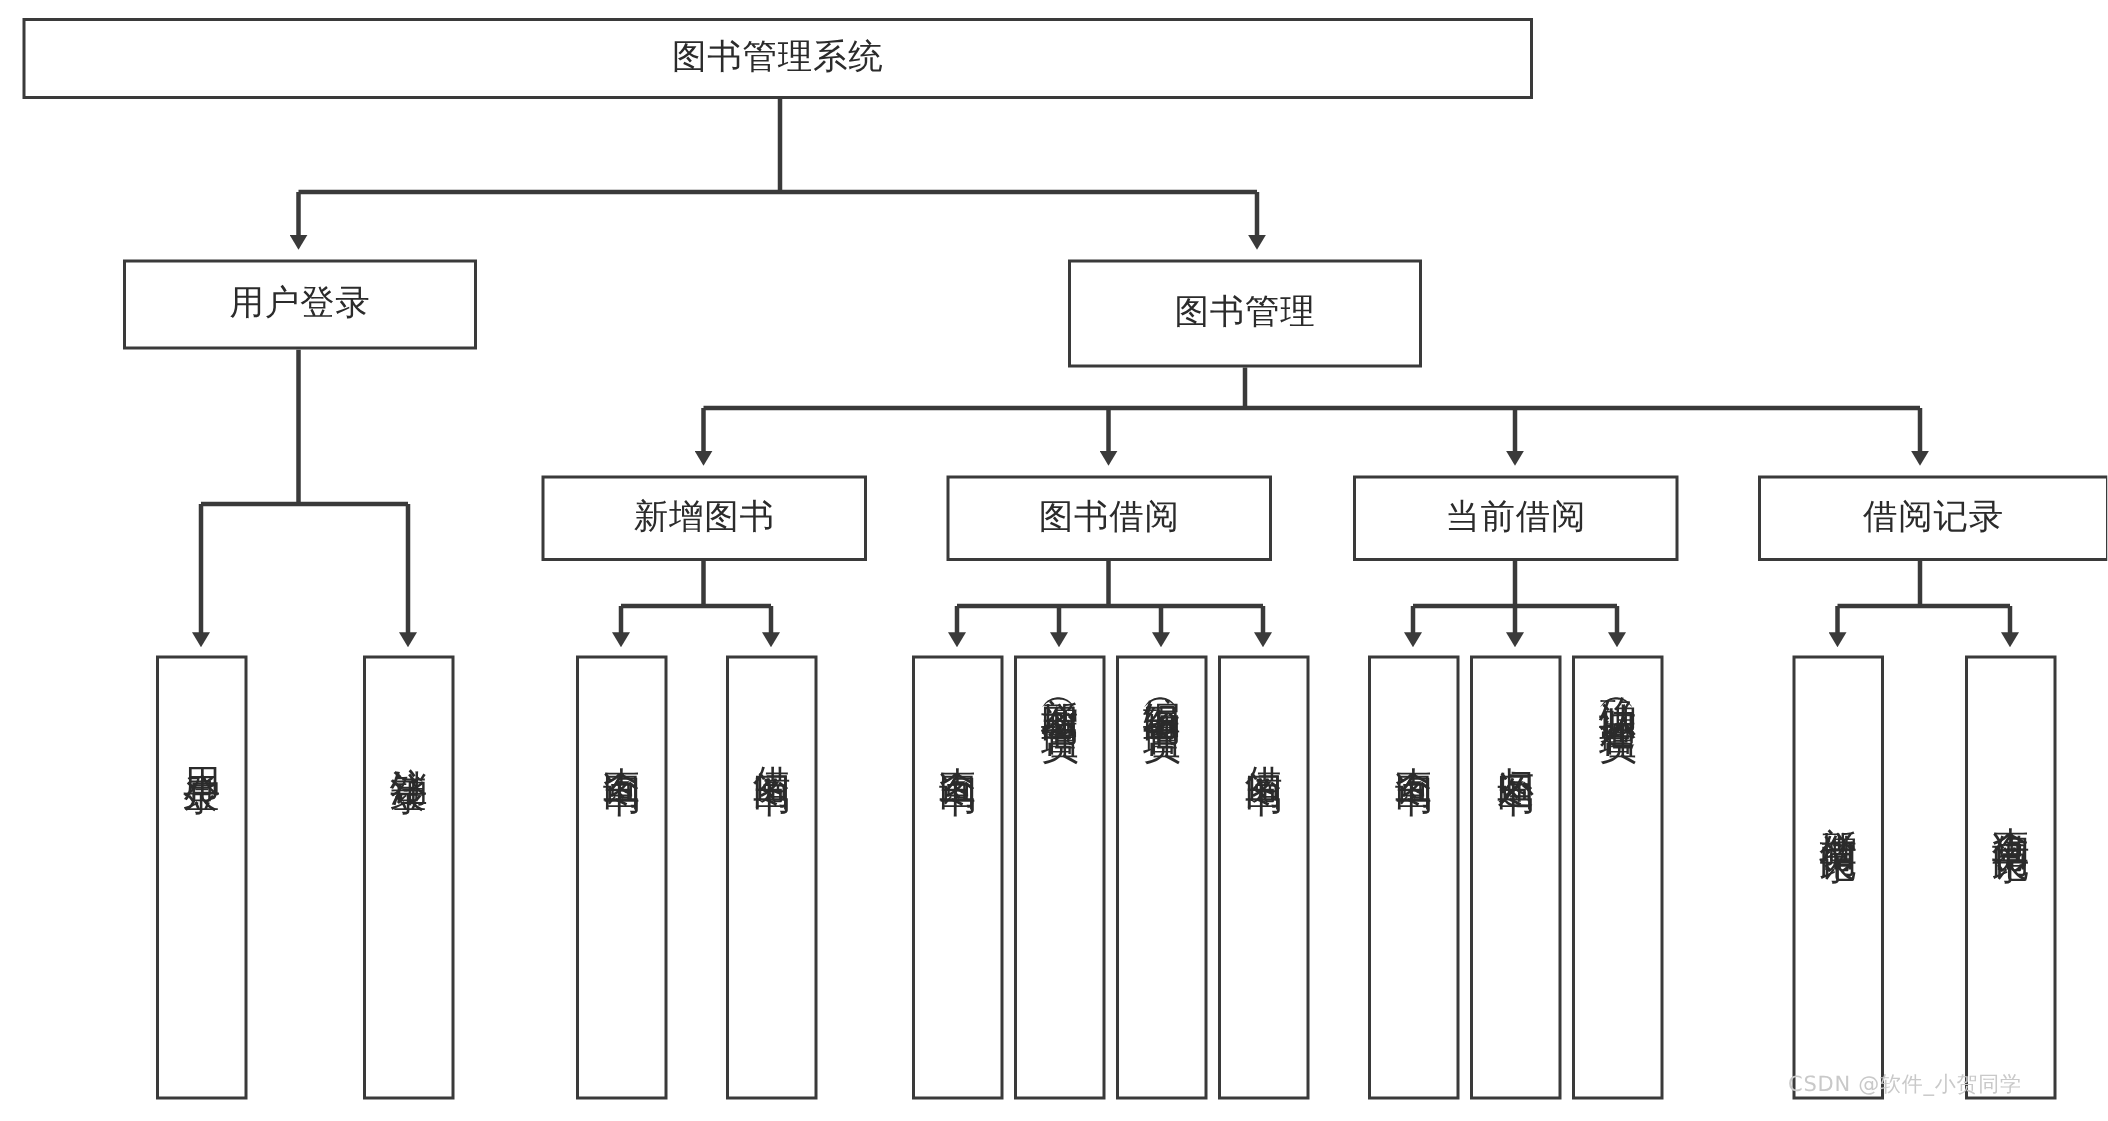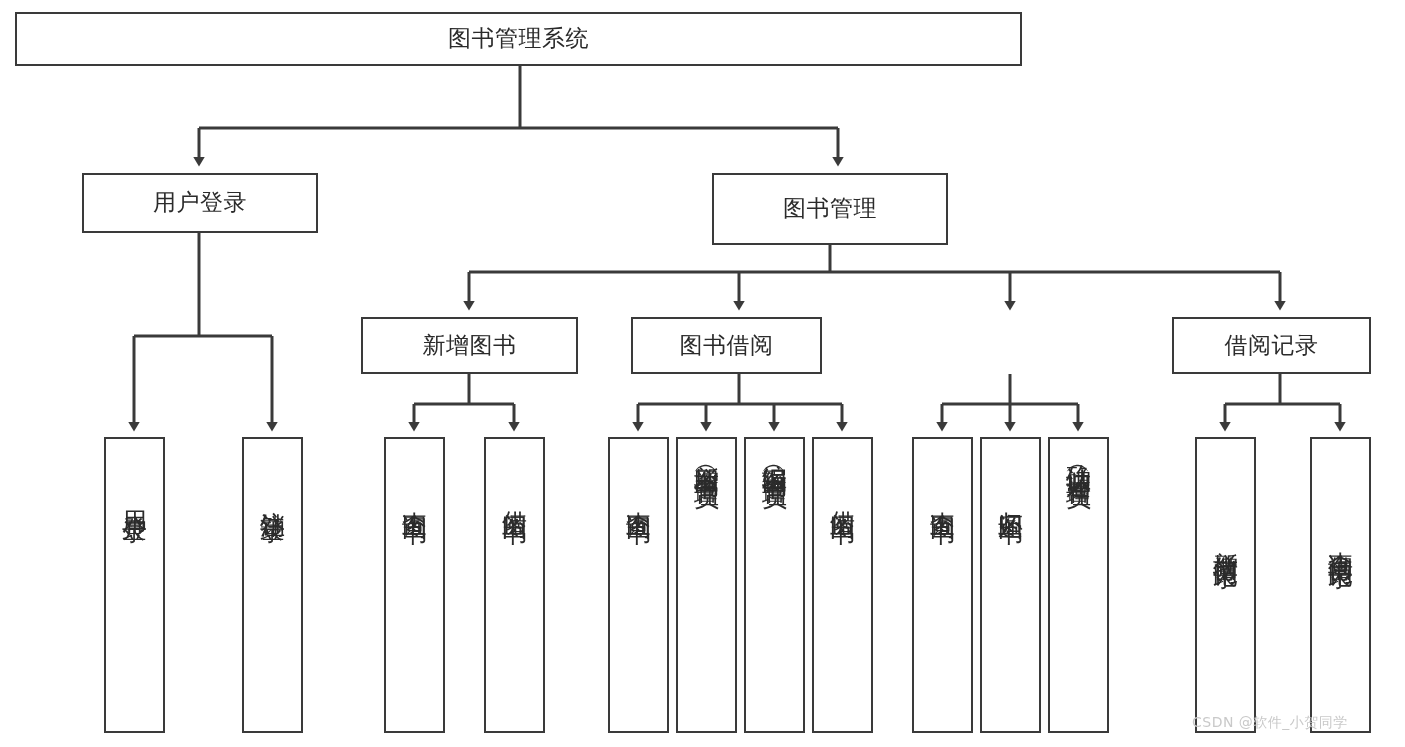--- a/index.html
+++ b/index.html
@@ -145,26 +145,29 @@
   </div>
 
   <div class="node horiz" style="left:712px; top:173px; width:236px; height:72px;">
     <span class="node-label">图书管理</span>
   </div>
 
   <div class="node horiz" style="left:361px; top:317px; width:217px; height:57px;">
     <span class="node-label">新增图书</span>
   </div>
 
-  <div class="node horiz" style="left:631px; top:317px; width:191px; height:57px;">
+  <div class="node horiz" style="left:631px; top:317px; width:217px; height:57px;">
     <span class="node-label">图书借阅</span>
   </div>
 
-
-  <div class="node horiz" style="left:1172px; top:317px; width:199px; height:57px;">
+  <div class="node horiz" style="left:902px; top:317px; width:217px; height:57px;">
+    <span class="node-label">当前借阅</span>
+  </div>
+
+  <div class="node horiz" style="left:1172px; top:317px; width:234px; height:57px;">
     <span class="node-label">借阅记录</span>
   </div>
 
   <div class="node vert center" style="left:104px; top:437px; width:61px; height:296px;">
     <span class="node-label">用户登录</span>
   </div>
 
   <div class="node vert center" style="left:242px; top:437px; width:61px; height:296px;">
     <span class="node-label">注销登录</span>
   </div>

